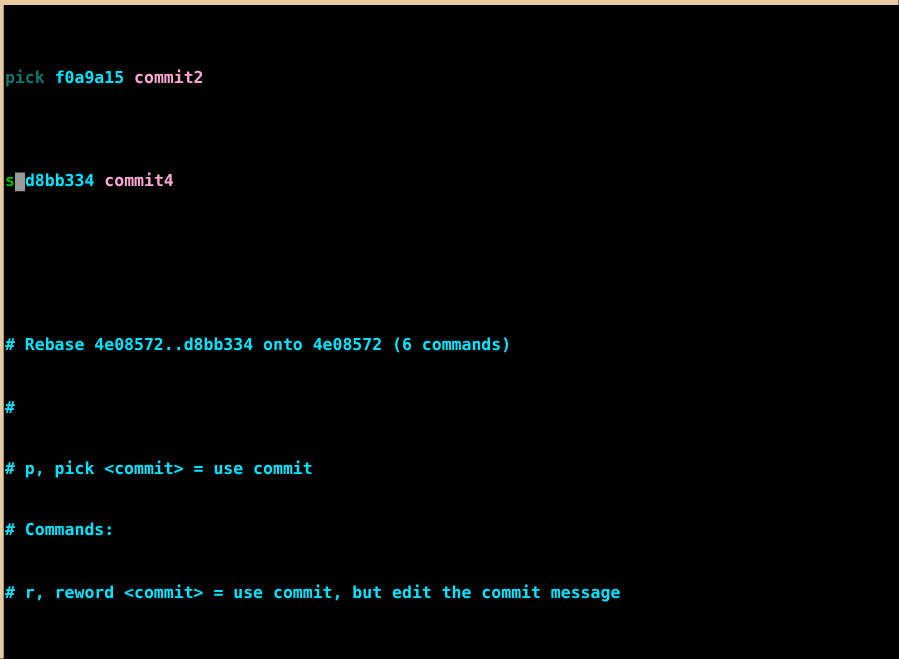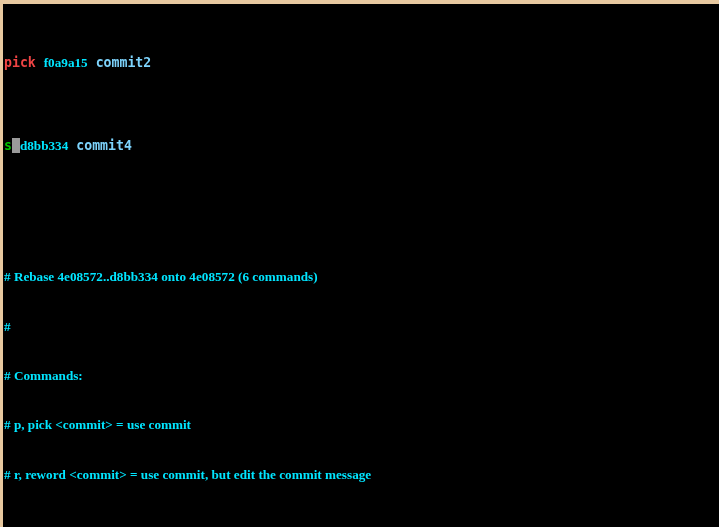--- a/index.html
+++ b/index.html
@@ -32,46 +32,46 @@
     line-height: 16.45px;
     letter-spacing: 0px;
     white-space: pre;
     font-weight: bold;
     color: #00d7ff;
   }
   .line {
     height: 16.45px;
     white-space: pre;
   }
-  .c-cyan   { color: #00e5ff; font-family: Liberation Serif, serif; }
-  .c-yellow { color: #ef4444; text-align: right; }
+  .c-cyan   { color: #00e5ff; }
+  .c-yellow { color: #0f766e; text-align: right; }
   .c-green  { color: #00c000; }
-  .c-mag    { color: #7dd3fc; }
+  .c-mag    { color: #f9a8d4; }
   .cursor {
     background: #9a9a9a;
     color: #000000;
   }
 </style>
 </head>
 <body>
 
 <div class="screen">
   <div class="term">
 
     <div class="line"><span class="c-yellow">pick</span><span> </span><span class="c-cyan">f0a9a15</span><span> </span><span class="c-mag">commit2</span></div>
 
 
     <div class="line"><span class="c-green">s</span><span class="cursor"> </span><span class="c-cyan">d8bb334</span><span> </span><span class="c-mag">commit4</span></div>
 
     <div class="line"> </div>
 
     <div class="line c-cyan"># Rebase 4e08572..d8bb334 onto 4e08572 (6 commands)</div>
     <div class="line c-cyan">#</div>
+    <div class="line c-cyan"># p, pick &lt;commit&gt; = use commit</div>
     <div class="line c-cyan"># Commands:</div>
-    <div class="line c-cyan"># p, pick &lt;commit&gt; = use commit</div>
     <div class="line c-cyan"># r, reword &lt;commit&gt; = use commit, but edit the commit message</div>
     
     
     
     
     
     
     
     
     

